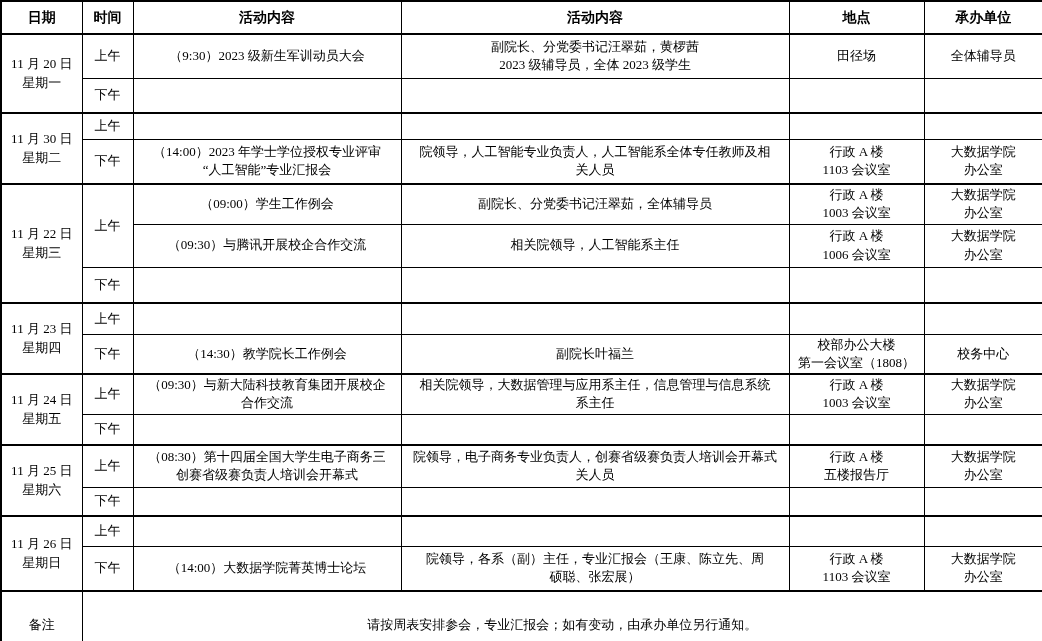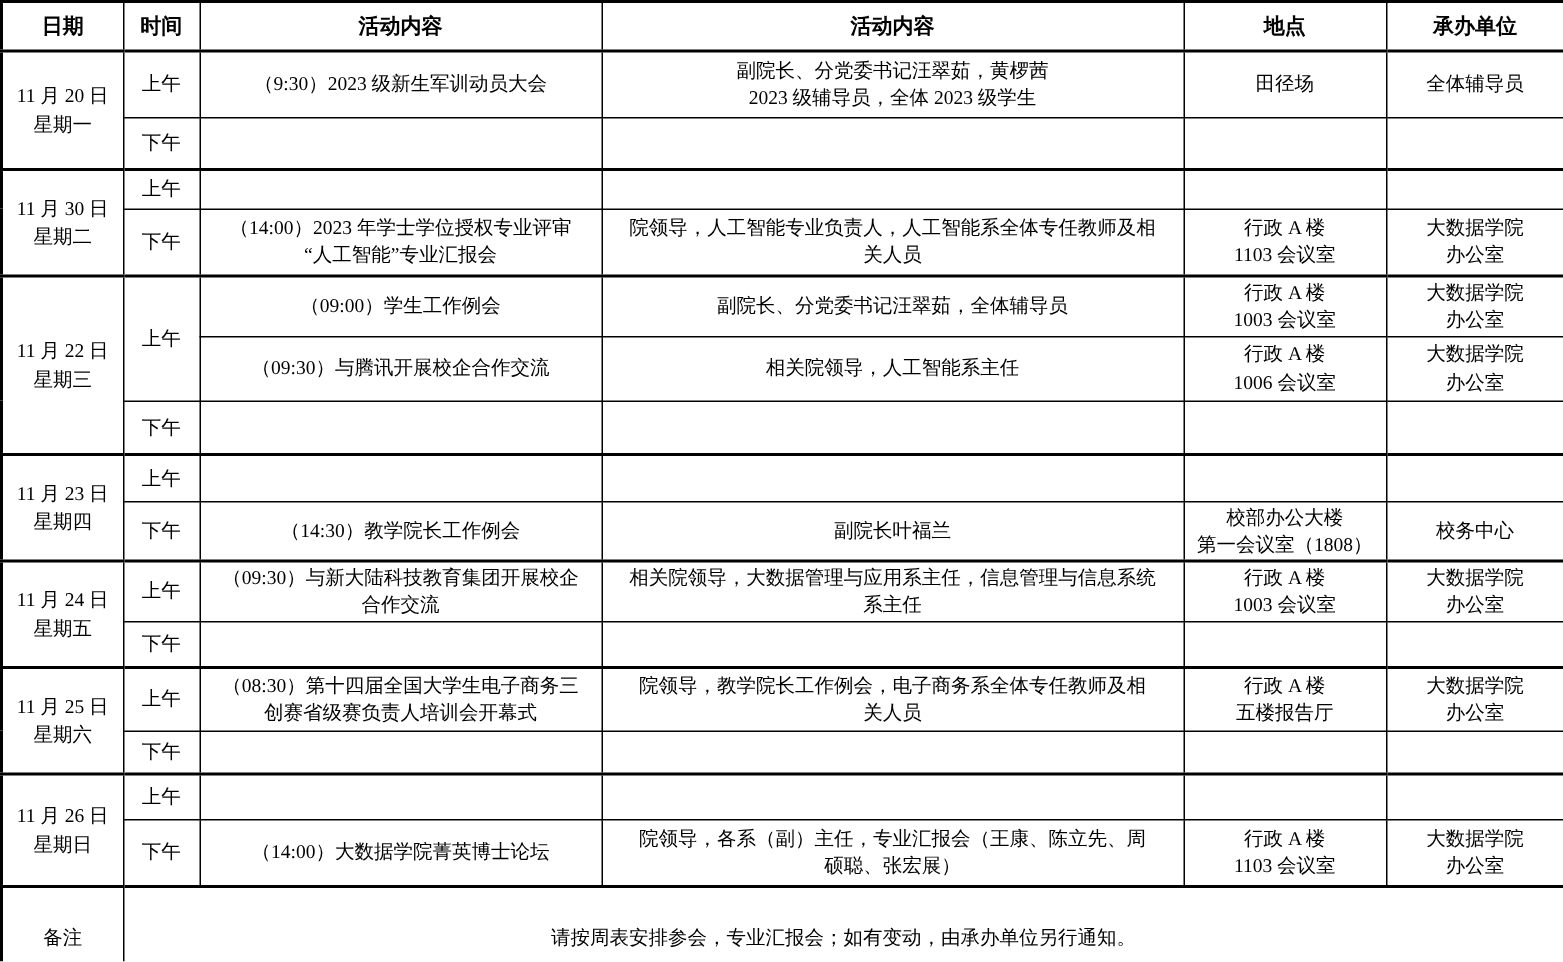--- a/index.html
+++ b/index.html
@@ -182,21 +182,21 @@
       <td></td>
       <td></td>
     </tr>
 
     <tr style="height:42px" class="day-start">
       <td rowspan="2">11 月 25 日
 星期六</td>
       <td>上午</td>
       <td>（08:30）第十四届全国大学生电子商务三
 创赛省级赛负责人培训会开幕式</td>
-      <td>院领导，教学院长工作例会，电子商务系全体专任教师及相
+      <td>院领导，电子商务专业负责人，创赛省级赛负责人培训会开幕式
 关人员</td>
       <td>行政 A 楼
 五楼报告厅</td>
       <td>大数据学院
 办公室</td>
     </tr>
     <tr style="height:29px">
       <td>下午</td>
       <td></td>
       <td></td>

